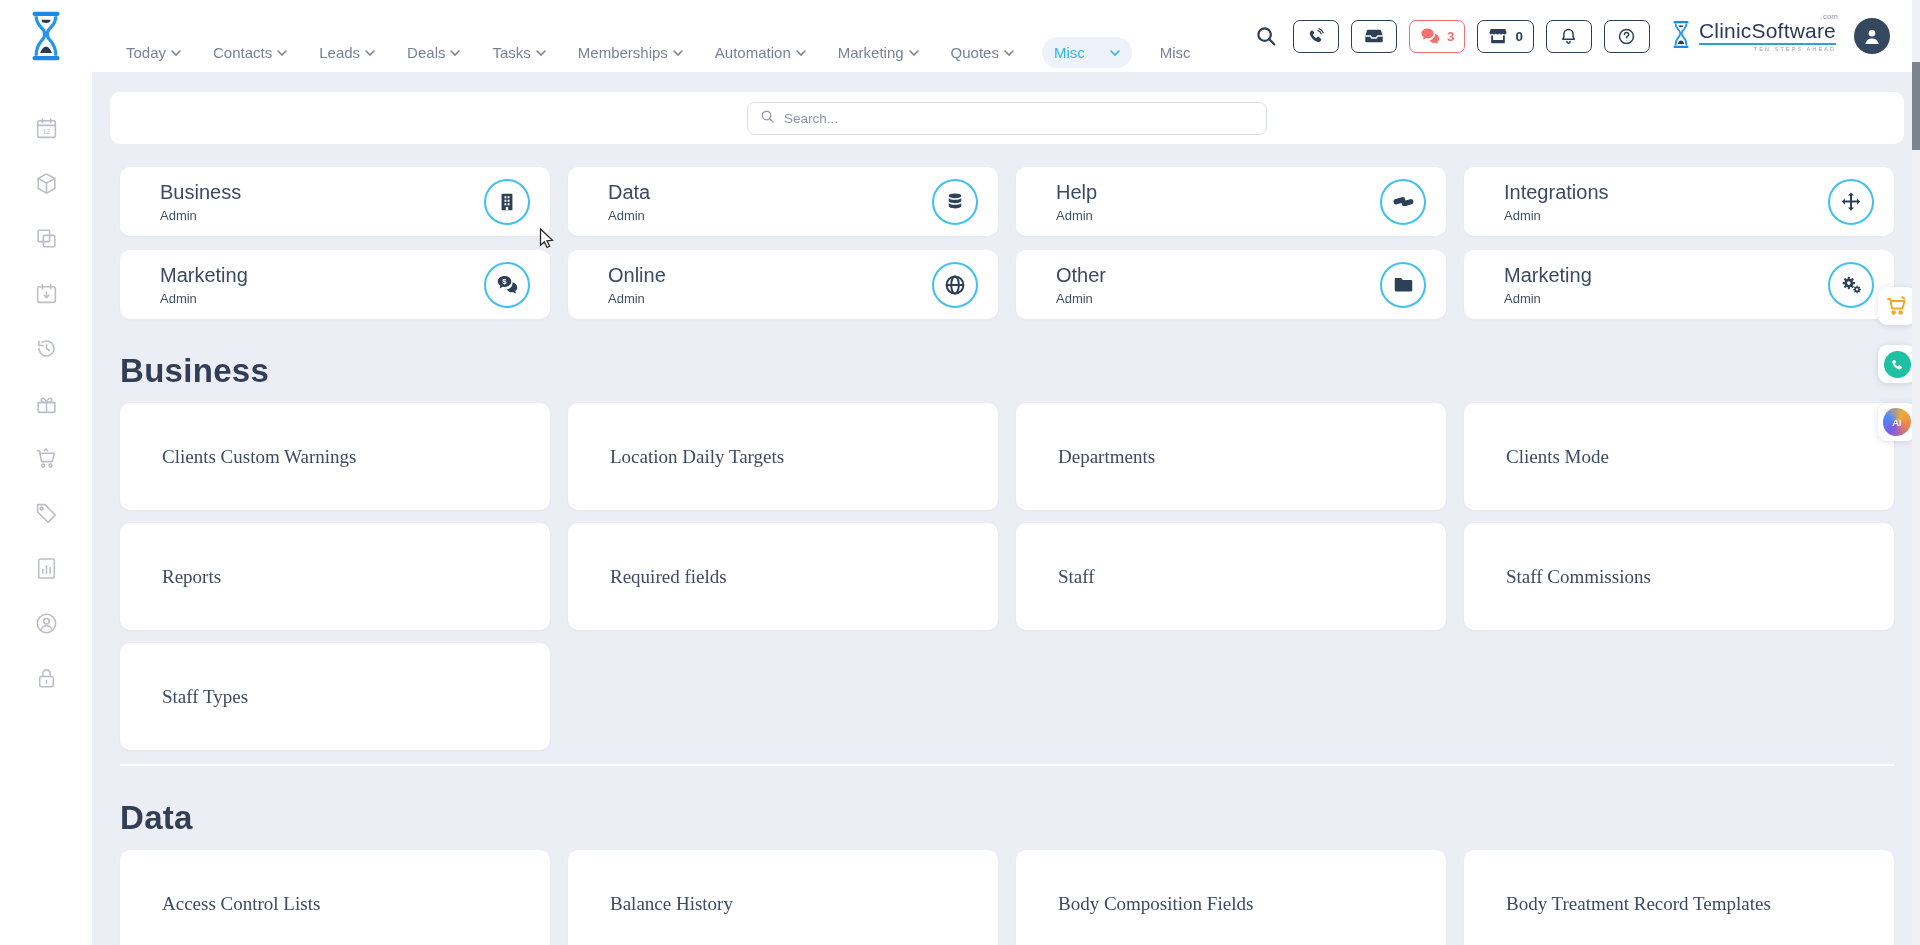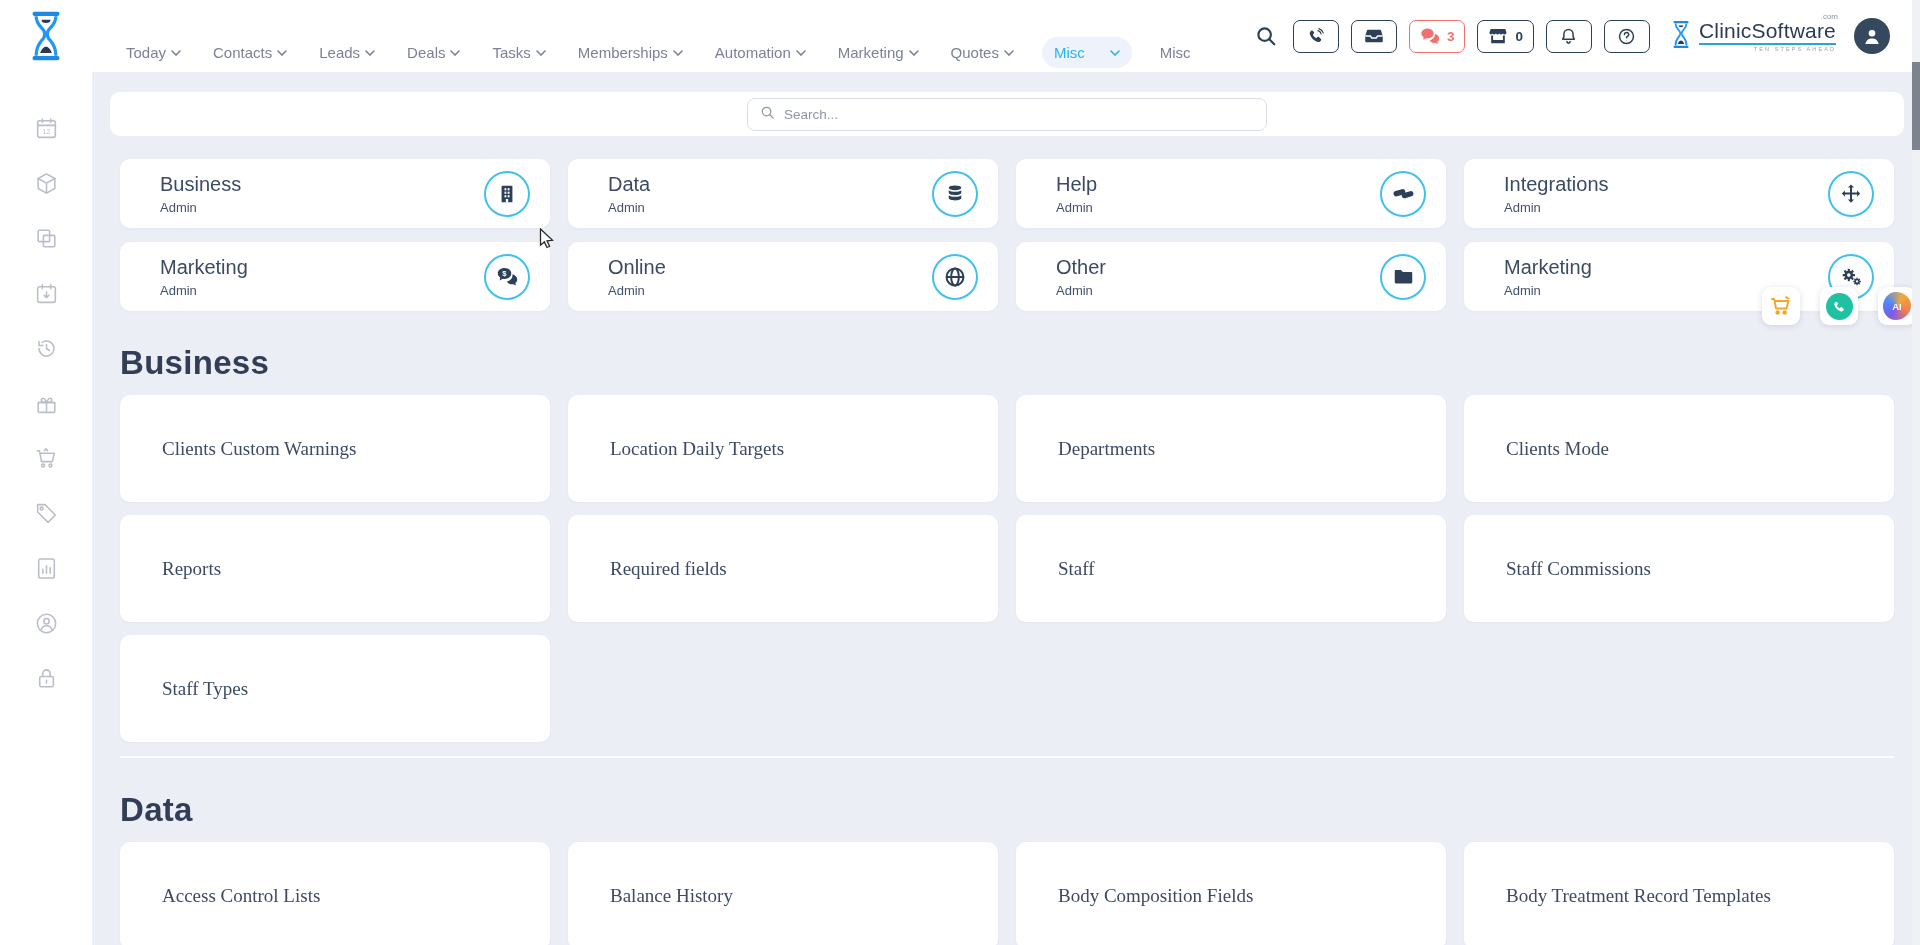--- a/index.html
+++ b/index.html
@@ -25,40 +25,40 @@
   .brand-underline { height:2px; background:#29a3e0; margin-top:2px; }
   .brand-tagline { font-size:5.5px; letter-spacing:2.1px; color:#9aa1ad; text-align:right; margin-top:2px; }
   .avatar { width:36px; height:36px; border-radius:50%; background:#34495e; display:flex; align-items:center; justify-content:center; cursor:pointer; margin-left:6px; }
 
   
   .sidebar { position:absolute; top:72px; left:0; width:92px; bottom:0; background:#fff; display:flex; flex-direction:column; align-items:center; padding-top:44px; gap:30px; z-index:5; }
   .side-item { color:#b9bec9; cursor:pointer; display:flex; }
 
   
   .main { position:absolute; left:92px; top:72px; right:0; bottom:0; padding:20px 16px 0 18px; overflow:hidden; }
-  .search-band { background:#fff; border-radius:10px; height:44px; display:flex; align-items:center; justify-content:center; }
+  .search-band { background:#fff; border-radius:10px; height:52px; display:flex; align-items:center; justify-content:center; }
   .search-box { width:520px; height:33px; border:1px solid #d9dee8; border-radius:8px; display:flex; align-items:center; padding:0 12px; gap:9px; color:#8d95a8; }
   .search-box input { border:none; outline:none; width:100%; font-size:13.5px; color:#3c4a63; font-family:"Liberation Sans",sans-serif; background:transparent; }
   .search-box input::placeholder { color:#8d95a8; }
 
   .category-grid { display:grid; grid-template-columns:repeat(4,1fr); gap:14px 18px; margin:23px 10px 0; }
   .cat-card { background:#fff; border-radius:10px; height:69px; display:flex; align-items:center; justify-content:space-between; padding:0 20px 0 40px; box-shadow:0 1px 3px rgba(40,50,80,.04); cursor:pointer; }
   .cat-title { font-size:20px; color:#3c4a63; margin-bottom:4px; }
   .cat-sub { font-size:13px; color:#44506a; }
   .cat-icon-circle { width:46px; height:46px; border:2px solid #41c0f0; border-radius:50%; display:flex; align-items:center; justify-content:center; color:#2e4057; flex:none; }
 
   .sections { margin:0 10px; }
   .section-title { font-size:33px; line-height:40px; color:#323e55; font-weight:600; letter-spacing:.3px; margin:32px 0 12px; }
   .section-divider { height:2px; background:rgba(255,255,255,.95); margin-top:14px; }
   .card-grid { display:grid; grid-template-columns:repeat(4,1fr); gap:13px 18px; }
   .item-card { background:#fff; border-radius:10px; height:107px; display:flex; align-items:center; padding-left:42px; box-shadow:0 1px 3px rgba(40,50,80,.04); cursor:pointer;font-family:Liberation Serif, serif; }
   .item-label { font-size:19px; color:#3c4a63; }
 
   
-  .float-stack { position:absolute; right:4px; top:287px; z-index:8; display:flex; flex-direction:row; gap:20px; }
+  .float-stack { position:absolute; right:4px; top:287px; z-index:8; display:flex; flex-direction:column; gap:20px; }
   .float-btn { width:38px; height:38px; background:#fff; border-radius:9px; box-shadow:0 1px 6px rgba(30,40,70,.15); display:flex; align-items:center; justify-content:center; cursor:pointer; }
   .wa-circle { width:27px; height:27px; border-radius:50%; background:#1ec1a2; display:flex; align-items:center; justify-content:center; }
   .ai-blob { width:28px; height:28px; border-radius:46% 54% 55% 45% / 52% 48% 52% 48%; background:conic-gradient(from 210deg, #7b5be8, #4f8cf7, #f2a93b, #ef7d54, #7b5be8); display:flex; align-items:center; justify-content:center; color:#fff; font-size:9.5px; font-weight:bold; }
   .scroll-track { position:absolute; top:0; right:0; width:8px; height:945px; background:#f0f1f4; z-index:20; }
   .scroll-thumb { position:absolute; top:62px; right:0; width:8px; height:88px; background:#7d838d; }
   .cursor { position:absolute; left:539px; top:228px; z-index:50; pointer-events:none; }
 </style>
 </head>
 <body>
 

